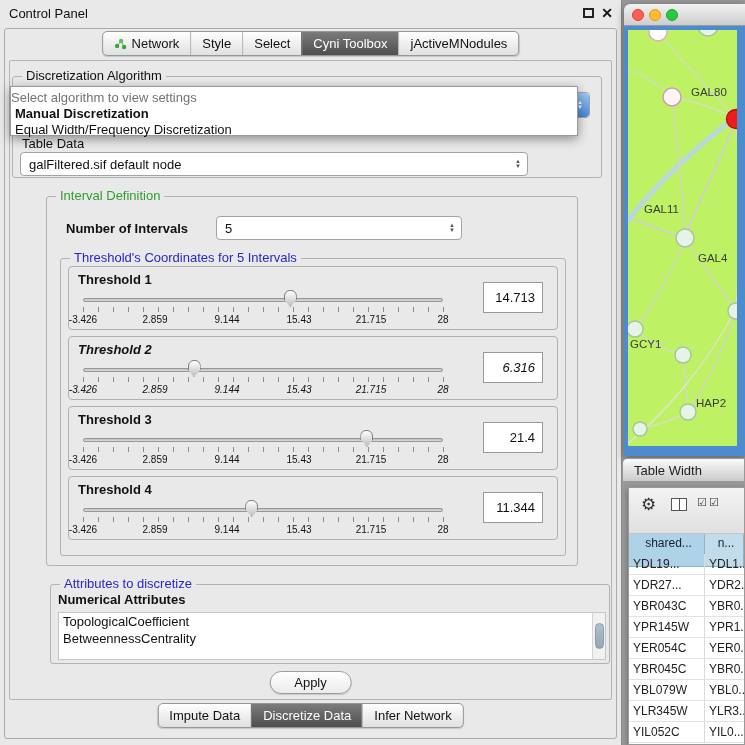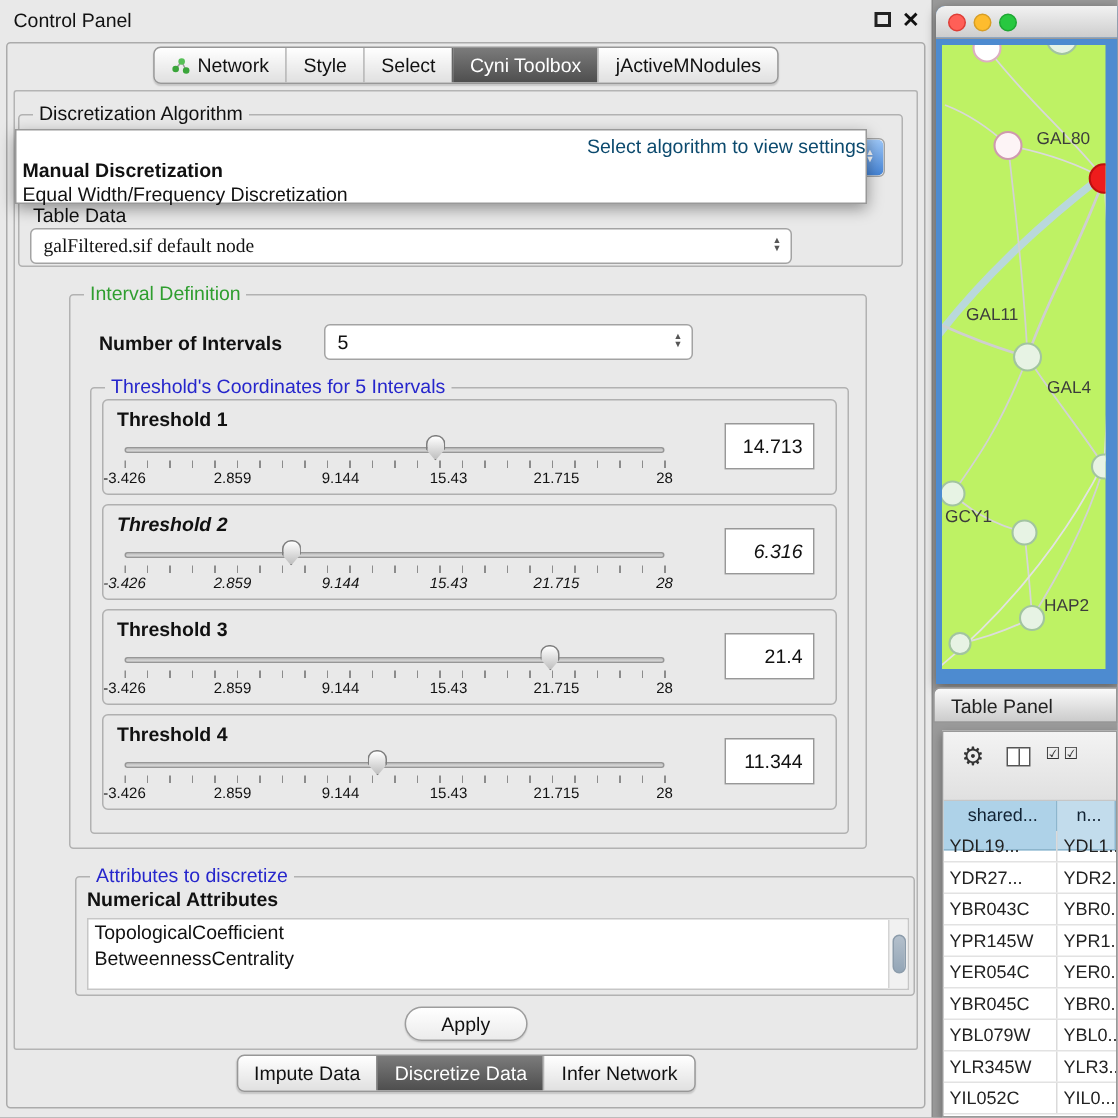--- a/index.html
+++ b/index.html
@@ -31,21 +31,21 @@
 
   
   .combo{position:absolute;background:#fff;border:1px solid #a3a3a3;border-radius:4px;font-size:13px;color:#111;}
   .c-text{position:absolute;left:8px;top:50%;transform:translateY(-50%);white-space:nowrap;}
   .c-arrows{position:absolute;right:6px;top:50%;transform:translateY(-50%);display:flex;flex-direction:column;align-items:center;font-size:6px;line-height:5px;color:#555;}
   .combo-blue-btn{position:absolute;right:0;top:0;width:23px;height:100%;background:linear-gradient(#9dc7f8,#4584d6);border-left:1px solid #6f96c6;border-radius:0 4px 4px 0;}
   .combo-blue-btn .c-arrows{right:6px;color:#fff;}
 
   
   .popup{position:absolute;left:10px;top:86px;width:568px;height:50px;background:#fff;border:1px solid #999;box-shadow:0 3px 10px rgba(0,0,0,.4);z-index:30;}
-  .pop-placeholder{position:absolute;left:0;right:0;top:3px;text-align:right;color:#0c4a6e;font-size:13px;}
+  .pop-placeholder{position:absolute;left:0;right:0;top:3px;text-align:left;color:#737373;font-size:13px;}
   .pop-opt1{position:absolute;left:4px;top:19px;font-size:13px;font-weight:bold;color:#111;}
   .pop-opt2{position:absolute;left:4px;top:35px;font-size:13px;color:#111;}
 
   .plain-label{position:absolute;font-size:13px;color:#111;white-space:nowrap;}
   .bold{font-weight:bold;}
 
   
   .threshold-panel{position:absolute;left:68px;width:490px;height:64px;border:1px solid #b0b0b0;border-radius:4px;background:#e9e9e9;}
   .t-label{position:absolute;left:9px;top:5px;font-size:13px;font-weight:bold;color:#111;}
   .t-slider{position:absolute;left:14px;top:22px;width:360px;height:40px;}
@@ -140,21 +140,21 @@
   <div class="combo" style="left:20px;top:92px;width:570px;height:26px;">
     <div class="combo-blue-btn">
       <span class="c-arrows">
           <span>▲</span>
           <span>▼</span>
         </span>
     </div>
   </div>
 
   <div class="plain-label" style="left:22px;top:136px;">Table Data</div>
-  <div class="combo" style="left:20px;top:152px;width:508px;height:24px;font-family:Liberation Serif, serif;">
+  <div class="combo" style="left:20px;top:152px;width:508px;height:24px;">
     <span class="c-text">galFiltered.sif default node</span>
     <span class="c-arrows">
         <span>▲</span>
         <span>▼</span>
       </span>
   </div>
 
   <div class="groupbox" style="left:46px;top:196px;width:532px;height:370px;">
     <span class="gb-title gb-green">Interval Definition</span>
   </div>
@@ -319,21 +319,21 @@
         <text x="16" y="183">GAL11</text>
         <text x="70" y="232">GAL4</text>
         <text x="2" y="318">GCY1</text>
         <text x="68" y="377">HAP2</text>
       </g>
     </svg>
   </div>
 </div>
 
 <div class="tp-bar">
-  <div class="tp-title">Table Panel</div>
+  <div class="tp-title">Table Width</div>
 </div>
 
 <div class="tbl-window">
   <div class="tbl-toolbar">
     <span class="tb-gear">⚙</span>
     <span class="tb-cols"></span>
     <span class="tb-check" style="left:68px;">☑</span>
     <span class="tb-check" style="left:80px;">☑</span>
   </div>
   <div class="tbl-header">

